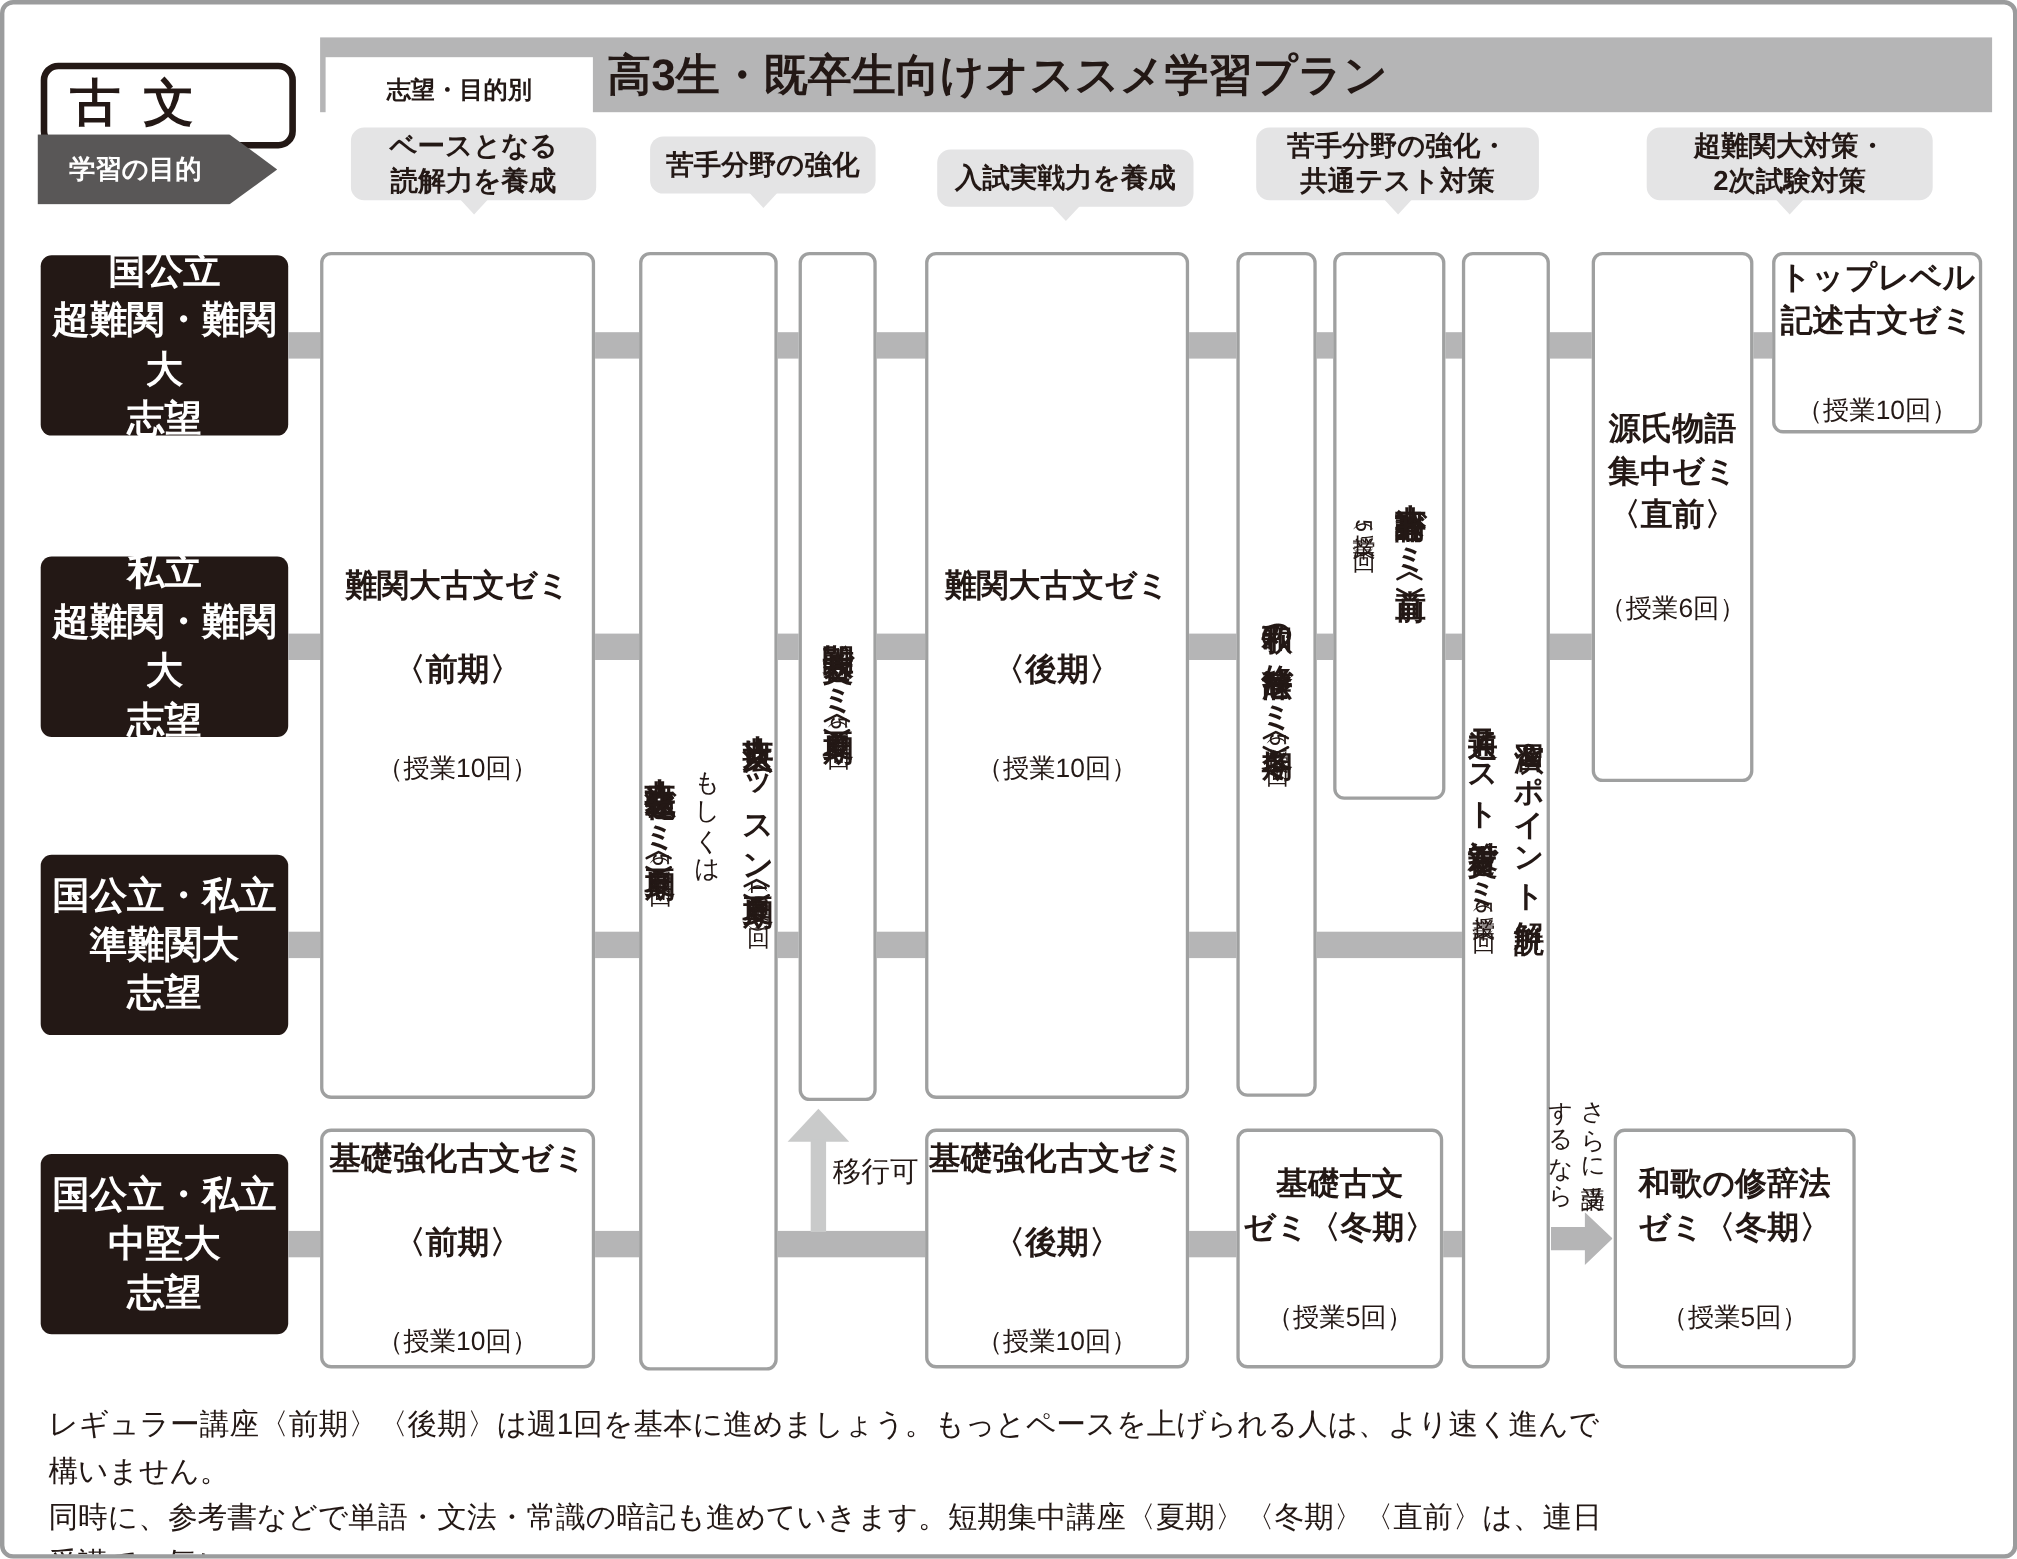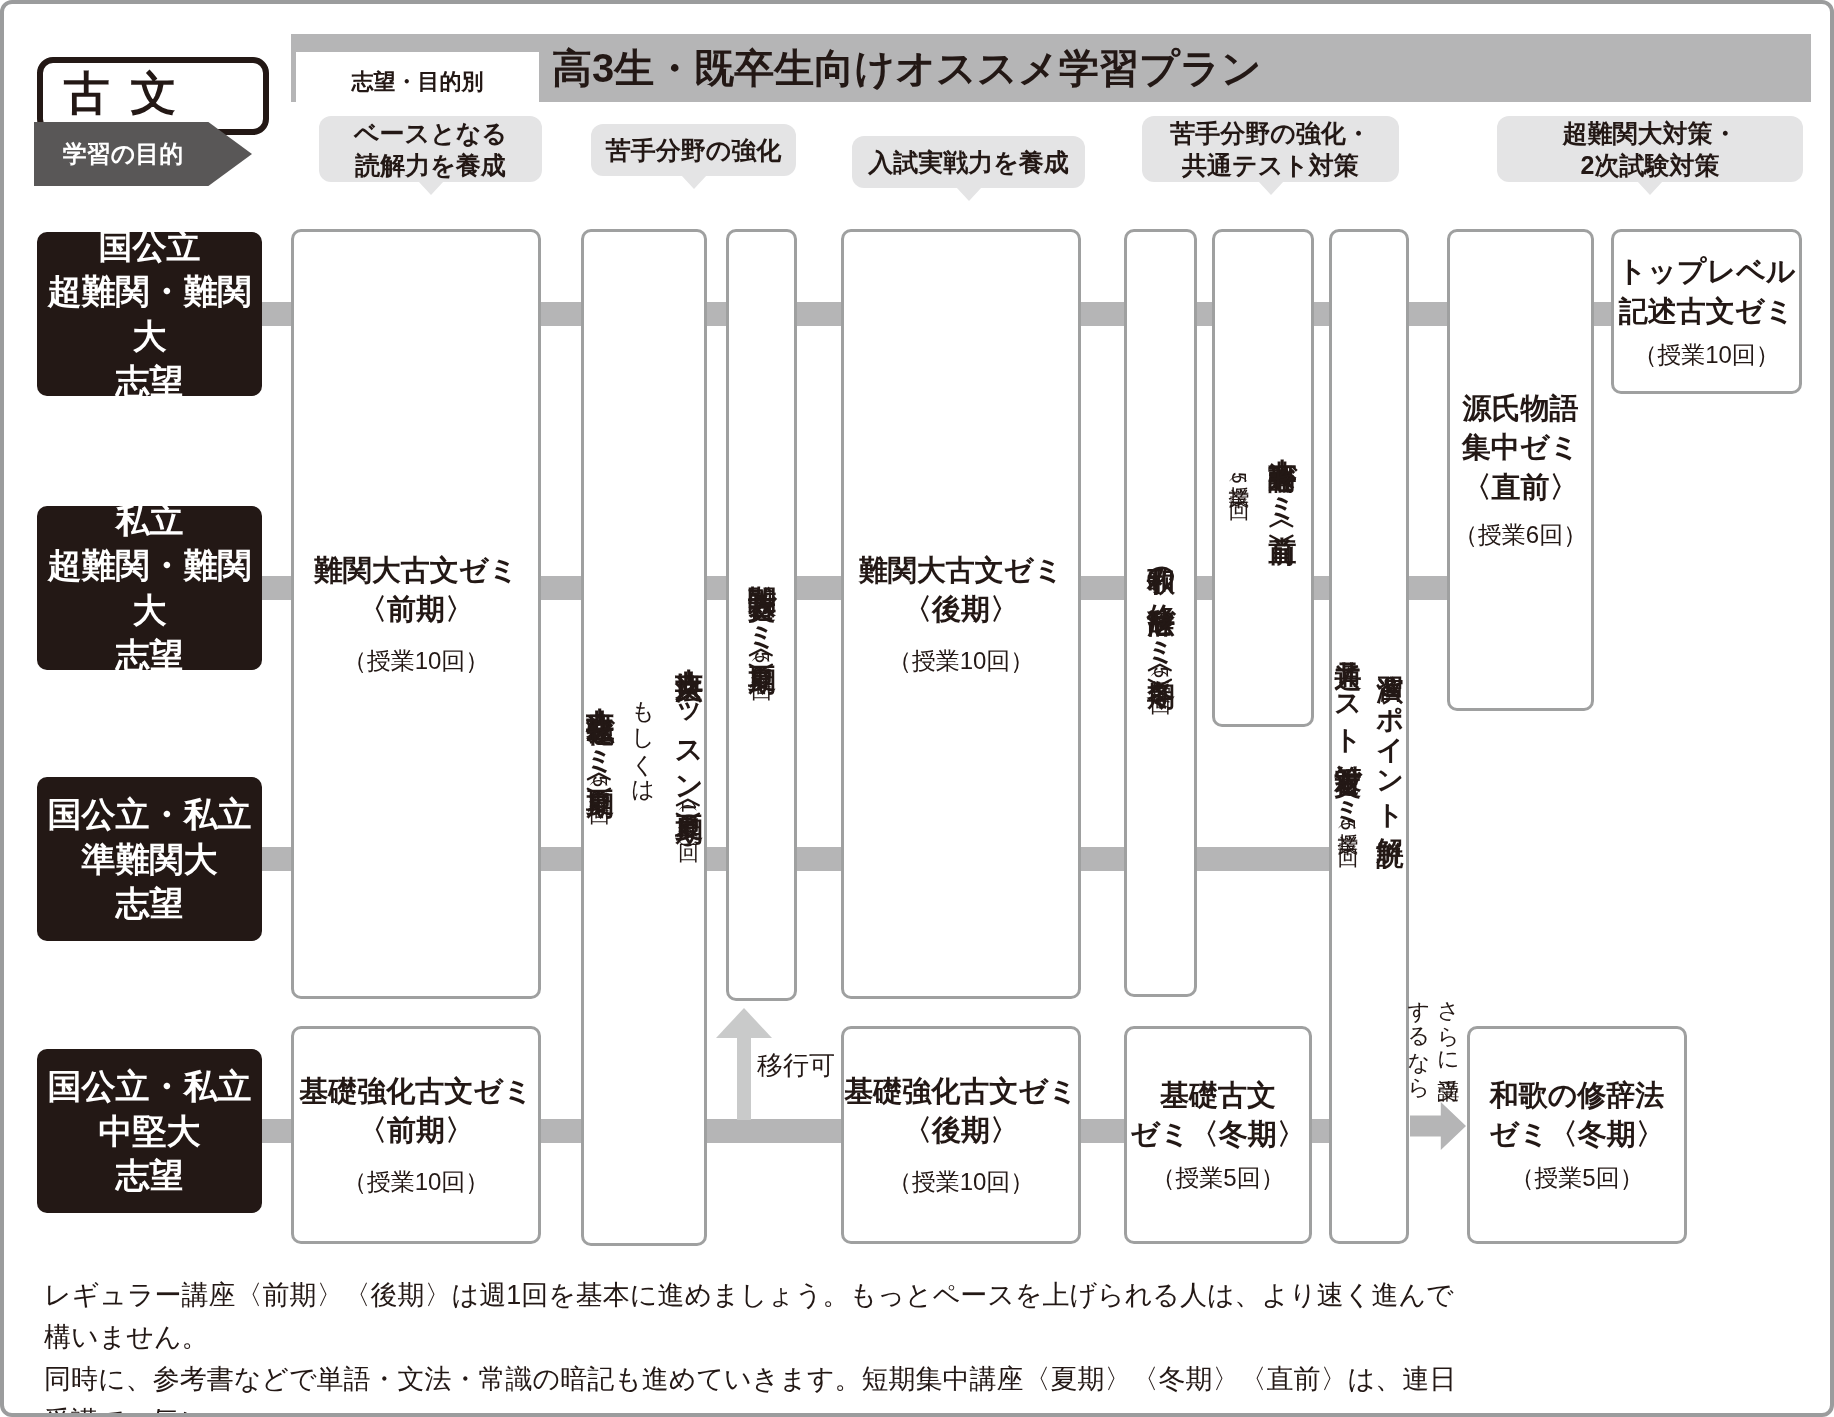--- a/index.html
+++ b/index.html
@@ -25,21 +25,21 @@
   .bubble{background:#e4e4e5;border-radius:12px;display:flex;align-items:center;justify-content:center;
           text-align:center;font-size:25px;font-weight:bold;line-height:1.3;}
   .bubble::after{content:"";position:absolute;left:50%;bottom:-13px;transform:translateX(-50%);
                  border:13px solid transparent;border-top:14px solid #e4e4e5;border-bottom:0;}
   
   .rowlabel{left:33px;width:225px;height:164px;background:#231815;color:#fff;border-radius:10px;
             display:flex;align-items:center;justify-content:center;text-align:center;
             font-size:34px;font-weight:bold;line-height:1.32;}
   
   .box{background:#fff;border:3px solid #9fa0a0;border-radius:10px;box-sizing:border-box;}
-  .hbox{display:flex;flex-direction:column;align-items:center;justify-content:center;text-align:center;}
+  .hbox{display:flex;flex-direction:column;align-items:center;justify-content:center;text-align:center;gap:37px;}
   .hname{font-size:29px;font-weight:bold;line-height:1.35;}
   .hsess{font-size:24px;margin-top:16px;}
   .vbox{writing-mode:vertical-rl;display:flex;flex-direction:column;align-items:center;justify-content:center;gap:10px;}
   .vname{font-size:28px;font-weight:bold;letter-spacing:2px;}
   .vsess{font-size:21px;font-weight:normal;letter-spacing:1px;}
   .vor{font-size:23px;font-weight:normal;}
   
   .band{background:#b5b5b6;height:24px;}
   
   .tr-shaft{left:733px;top:1032px;width:14px;height:84px;background:#c9caca;}
@@ -63,21 +63,21 @@
   <div class="abs main-title">高3生・既卒生向けオススメ学習プラン</div>
 
   <div class="abs purpose">学習の目的</div>
 
   <div class="abs bubble" style="left:587px;top:120px;width:205px;height:52px;">苦手分野の強化</div>
   <div class="abs bubble pre" style="left:315px;top:112px;width:223px;height:66px;">ベースとなる
 読解力を養成</div>
   <div class="abs bubble" style="left:848px;top:120px;width:233px;height:52px;margin-top:12px;">入試実戦力を養成</div>
   <div class="abs bubble pre" style="left:1138px;top:112px;width:257px;height:66px;">苦手分野の強化・
 共通テスト対策</div>
-  <div class="abs bubble pre" style="left:1493px;top:112px;width:306px;height:66px;">超難関大対策・
+  <div class="abs bubble pre" style="left:1493px;top:112px;width:260px;height:66px;">超難関大対策・
 2次試験対策</div>
 
   <div class="abs rowlabel pre" style="top:228px;">国公立
 超難関・難関大
 志望</div>
   <div class="abs rowlabel pre" style="top:502px;">私立
 超難関・難関大
 志望</div>
   <div class="abs rowlabel pre" style="top:773px;">国公立・私立
 準難関大

